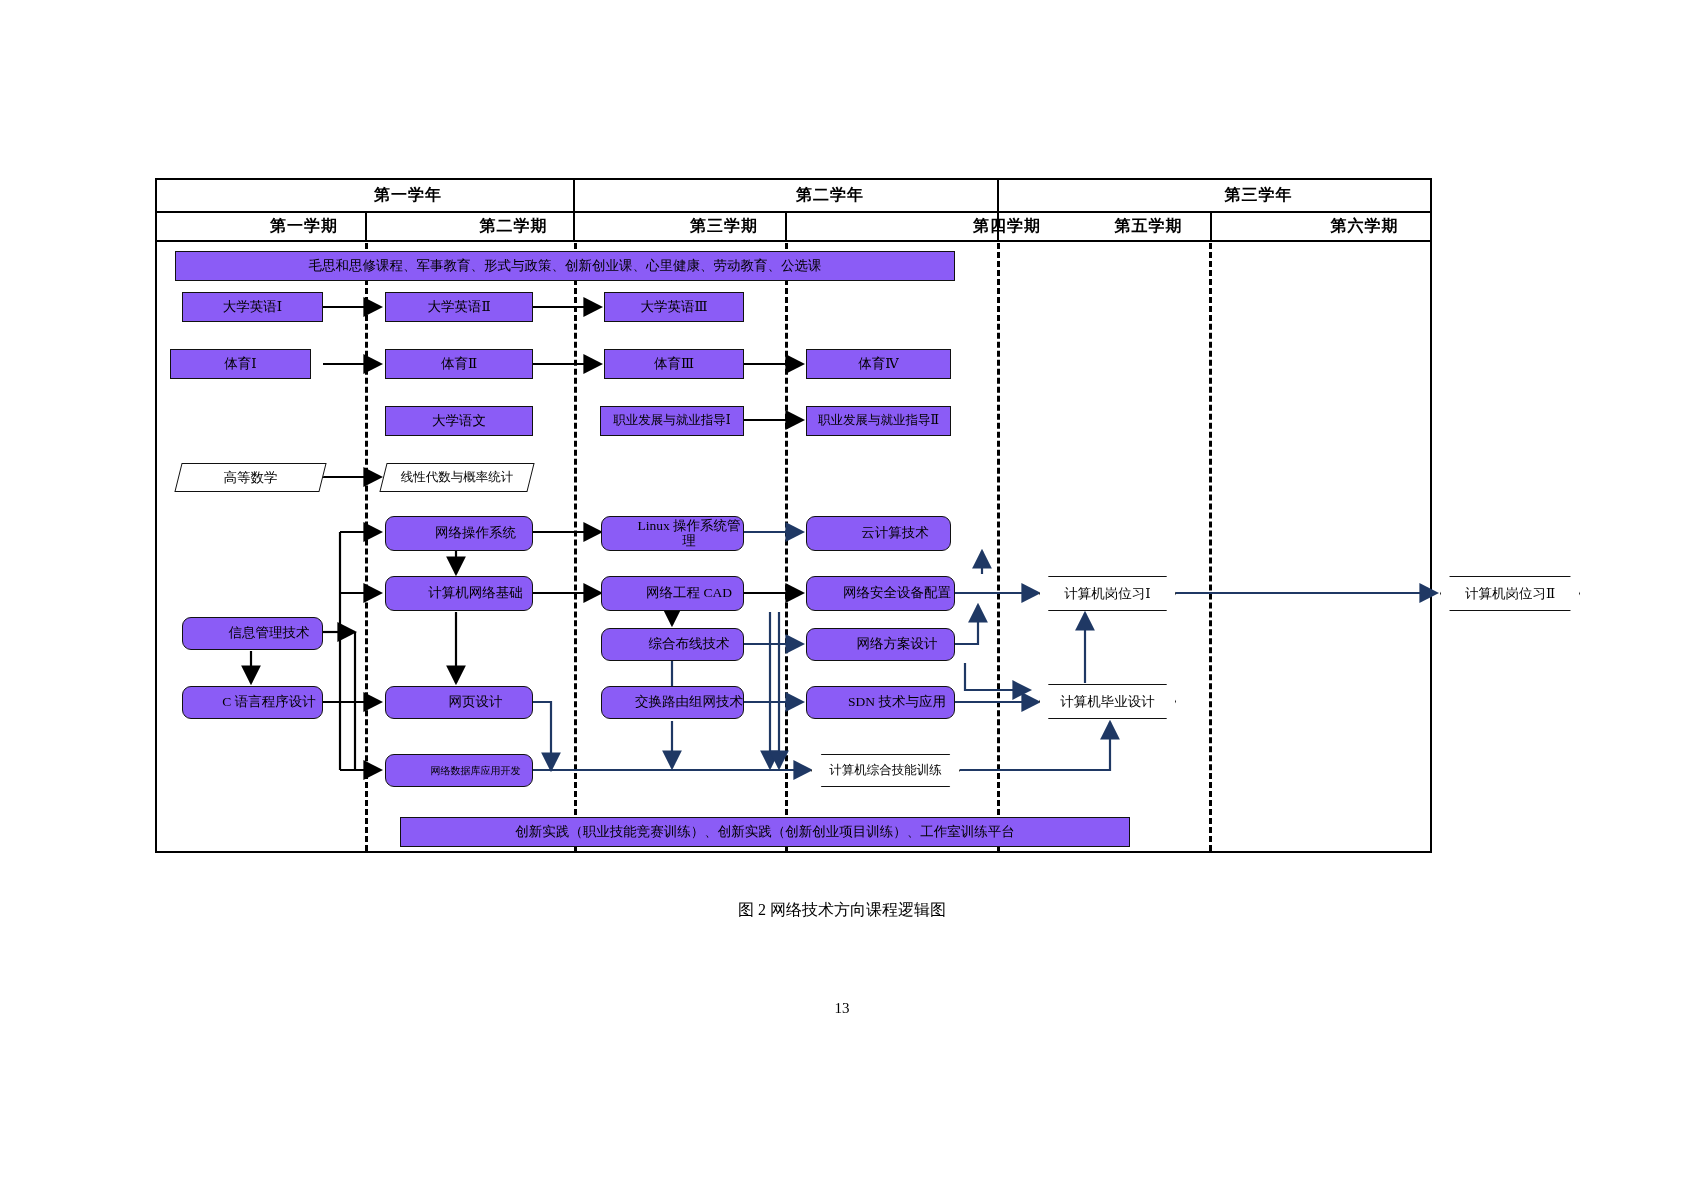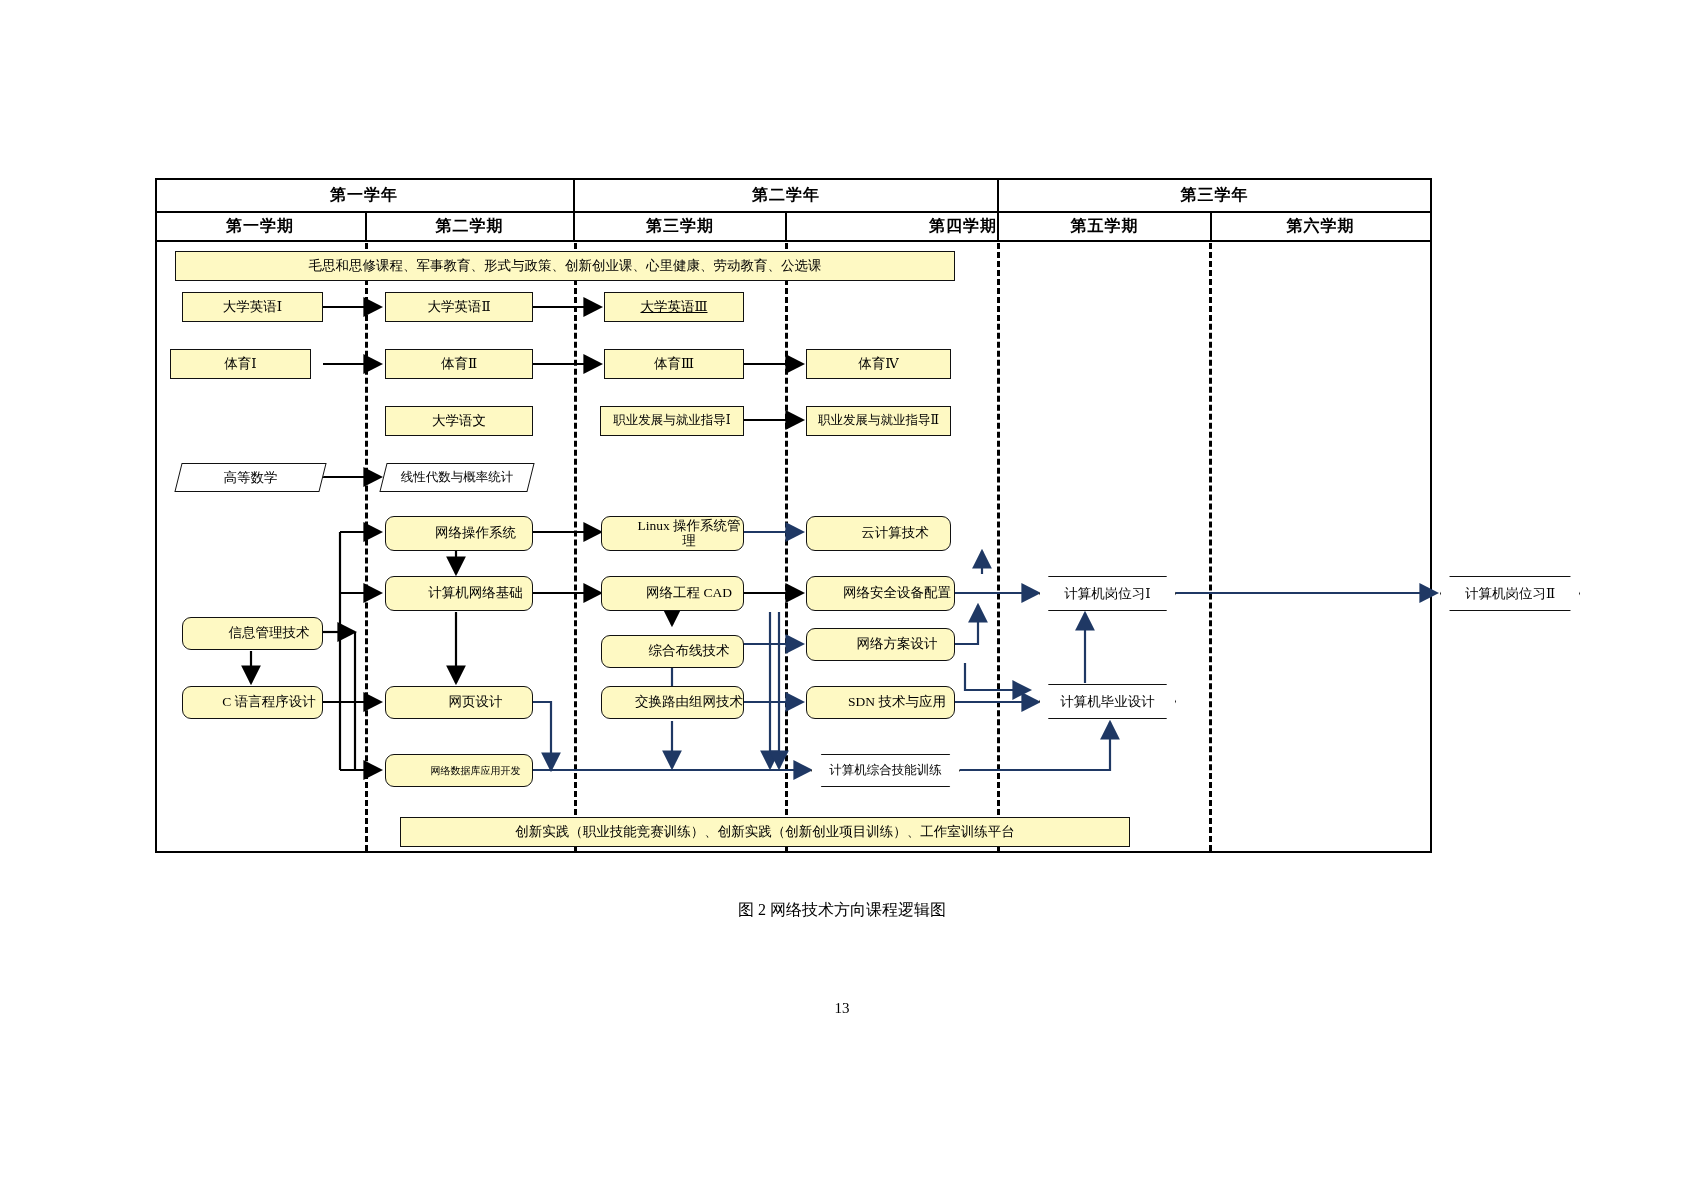--- a/index.html
+++ b/index.html
@@ -3,26 +3,26 @@
 <meta charset="utf-8">
 <style>
   html,body{margin:0;padding:0;background:#ffffff;}
   body{width:1684px;height:1191px;position:relative;font-family:"Liberation Serif","DejaVu Serif",serif;color:#000;}
 
   #page{position:absolute;left:0;top:0;width:1684px;height:1191px;}
 
   
   .hdr-line{position:absolute;background:#000;}
   .hdr-cell{position:absolute;display:flex;align-items:center;justify-content:center;
-            font-size:16px;font-weight:bold;letter-spacing:1px;}
+            font-size:16px;font-weight:bold;letter-spacing:1px;margin-left:44px;}
 
   
   .node{position:absolute;display:flex;align-items:center;justify-content:center;
         text-align:center;font-size:13.5px;line-height:1.1;box-sizing:border-box;
-        background:#fef9c3;z-index:6;}
+        background:#8b5cf6;z-index:6;}
   .rect{border:1.6px solid #111;}
   .round{border:1.6px solid #111;border-radius:9px;padding-left:33px;}
   .banner{border:1.6px solid #111;font-size:13.5px;}
 
   
   .para{position:absolute;z-index:6;}
   .para .skin{position:absolute;inset:0;border:1.6px solid #111;background:#fff;
               transform:skewX(-14deg);}
   .para .txt{position:absolute;inset:0;display:flex;align-items:center;justify-content:center;
              font-size:13.5px;z-index:2;}
@@ -194,21 +194,21 @@
   <div class="node banner" style="left:175px;top:251px;width:780px;height:30px;">
     <span>毛思和思修课程、军事教育、形式与政策、创新创业课、心里健康、劳动教育、公选课</span>
   </div>
 
   <div class="node rect" style="left:182px;top:292px;width:141px;height:30px;">
     <span>大学英语Ⅰ</span>
     </div>
   <div class="node rect" style="left:385px;top:292px;width:148px;height:30px;">
     <span>大学英语Ⅱ</span>
     </div>
-  <div class="node rect" style="left:604px;top:292px;width:140px;height:30px;text-decoration:underline;">
+  <div class="node rect" style="left:604px;top:292px;width:140px;height:30px;">
     <span>大学英语Ⅲ</span>
     </div>
 
   <div class="node rect" style="left:170px;top:349px;width:141px;height:30px;">
     <span>体育Ⅰ</span>
     </div>
   <div class="node rect" style="left:385px;top:349px;width:148px;height:30px;text-align:right;">
     <span>体育Ⅱ</span>
     </div>
   <div class="node rect" style="left:604px;top:349px;width:140px;height:30px;">
@@ -253,21 +253,21 @@
   <div class="node round" style="left:601px;top:576px;width:143px;height:35px;">
     <span>网络工程 CAD</span>
     </div>
   <div class="node round" style="left:806px;top:576px;width:149px;height:35px;">
     <span>网络安全设备配置</span>
     </div>
 
   <div class="node round" style="left:182px;top:617px;width:141px;height:33px;">
     <span>信息管理技术</span>
     </div>
-  <div class="node round" style="left:601px;top:628px;width:143px;height:33px;margin-top:7px;">
+  <div class="node round" style="left:601px;top:628px;width:143px;height:33px;">
     <span>综合布线技术</span>
     </div>
   <div class="node round" style="left:806px;top:628px;width:149px;height:33px;">
     <span>网络方案设计</span>
     </div>
 
   <div class="node round" style="left:182px;top:686px;width:141px;height:33px;">
     <span>C 语言程序设计</span>
     </div>
   <div class="node round" style="left:385px;top:686px;width:148px;height:33px;">

